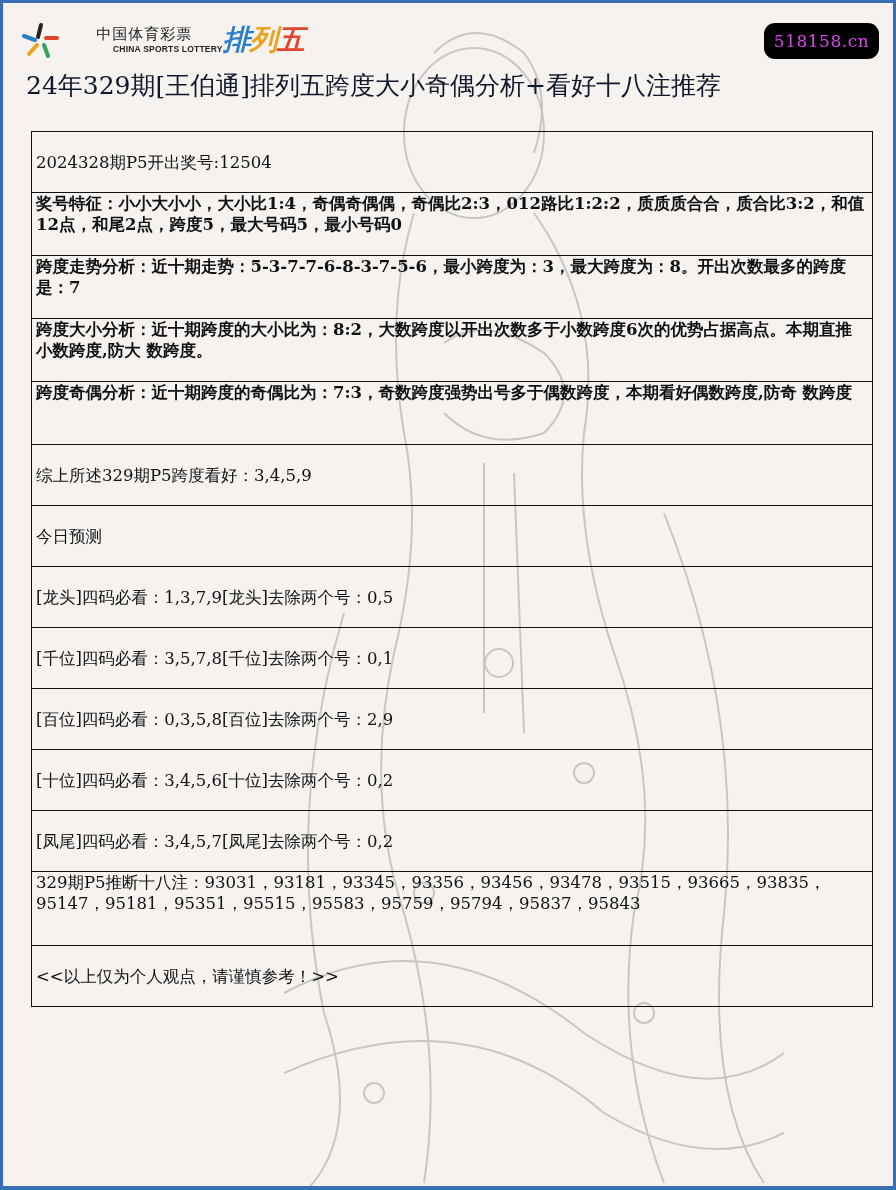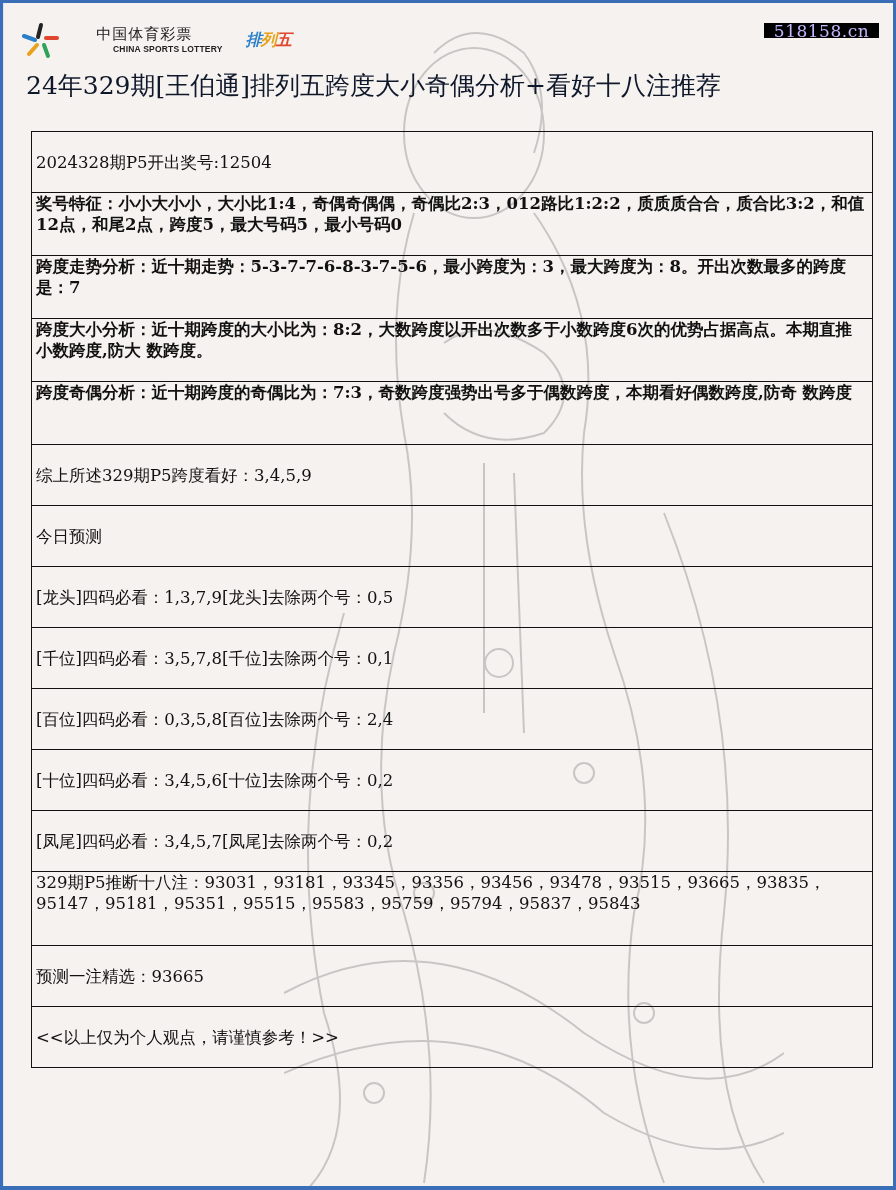--- a/index.html
+++ b/index.html
@@ -20,31 +20,31 @@
   }
   .logo {
     position: absolute; left: 18px; top: 18px; height: 38px;
     display: flex; align-items: center;
   }
   .logo-mark { width: 38px; height: 38px; position: relative; }
   .logo-text { margin-left: 6px; display: flex; flex-direction: column; line-height: 1; text-align: center; }
   .logo-cn { font-family: "DejaVu Sans", sans-serif; font-size: 15px; color: #222; letter-spacing: 1px; }
   .logo-en { font-family: "Liberation Sans", sans-serif; font-size: 8.5px; font-weight: bold; color: #222; margin-top: 3px; letter-spacing: 0.2px; padding-left: 47px; }
   .logo-game {
-    margin-left: 23px; font-family: "DejaVu Sans", sans-serif; font-weight: bold; font-style: italic;
-    font-size: 16px; letter-spacing: -1px;
+    margin-left: 0; font-family: "DejaVu Sans", sans-serif; font-weight: bold; font-style: italic;
+    font-size: 28px; letter-spacing: -1px;
   }
   .logo-game span:nth-child(1) { color: #2a7fc9; }
   .logo-game span:nth-child(2) { color: #e8a21b; }
   .logo-game span:nth-child(3) { color: #e0452d; }
   .site-badge {
-    position: absolute; left: 760px; top: 20px; width: 115px; height: 15px;
-    background: #000; color: #c4b5fd;
+    position: absolute; left: 760px; top: 20px; width: 115px; height: 36px;
+    background: #000; color: #d946ef;
     font-family: "DejaVu Serif", serif; font-size: 17px;
-    display: flex; align-items: center; justify-content: center; letter-spacing: 0.5px;
+    display: flex; align-items: center; justify-content: center; letter-spacing: 0.5px; border-radius: 11px;
   }
   .page-title {
     position: absolute; left: 22px; top: 66px; width: 860px;
     font-size: 25px; color: #0f172a; white-space: nowrap; letter-spacing: 0;
   }
   table.main {
     position: absolute; left: 27px; top: 128px; width: 842px;
     border-collapse: collapse; font-size: 16.5px; color: #111;
   }
   table.main td {
@@ -124,32 +124,29 @@
     <tr>
           <td class="center">今日预测</td>
         </tr>
     <tr>
           <td class="center">[龙头]四码必看：1,3,7,9[龙头]去除两个号：0,5</td>
         </tr>
     <tr>
           <td class="center">[千位]四码必看：3,5,7,8[千位]去除两个号：0,1</td>
         </tr>
     <tr>
-          <td class="center">[百位]四码必看：0,3,5,8[百位]去除两个号：2,4</td>
+          <td class="center">[百位]四码必看：0,3,5,8[百位]去除两个号：2,9</td>
         </tr>
     <tr>
           <td class="center">[十位]四码必看：3,4,5,6[十位]去除两个号：0,2</td>
         </tr>
     <tr>
           <td class="center">[凤尾]四码必看：3,4,5,7[凤尾]去除两个号：0,2</td>
         </tr>
     <tr>
           <td class="left h90">329期P5推断十八注：93031，93181，93345，93356，93456，93478，93515，93665，93835，95147，95181，95351，95515，95583，95759，95794，95837，95843</td>
         </tr>
     <tr>
-          <td class="center">预测一注精选：93665</td>
-        </tr>
-    <tr>
           <td class="center">&lt;&lt;以上仅为个人观点，请谨慎参考！&gt;&gt;</td>
         </tr>
   </tbody>
     </table>
 </div>
 
 </body></html>

